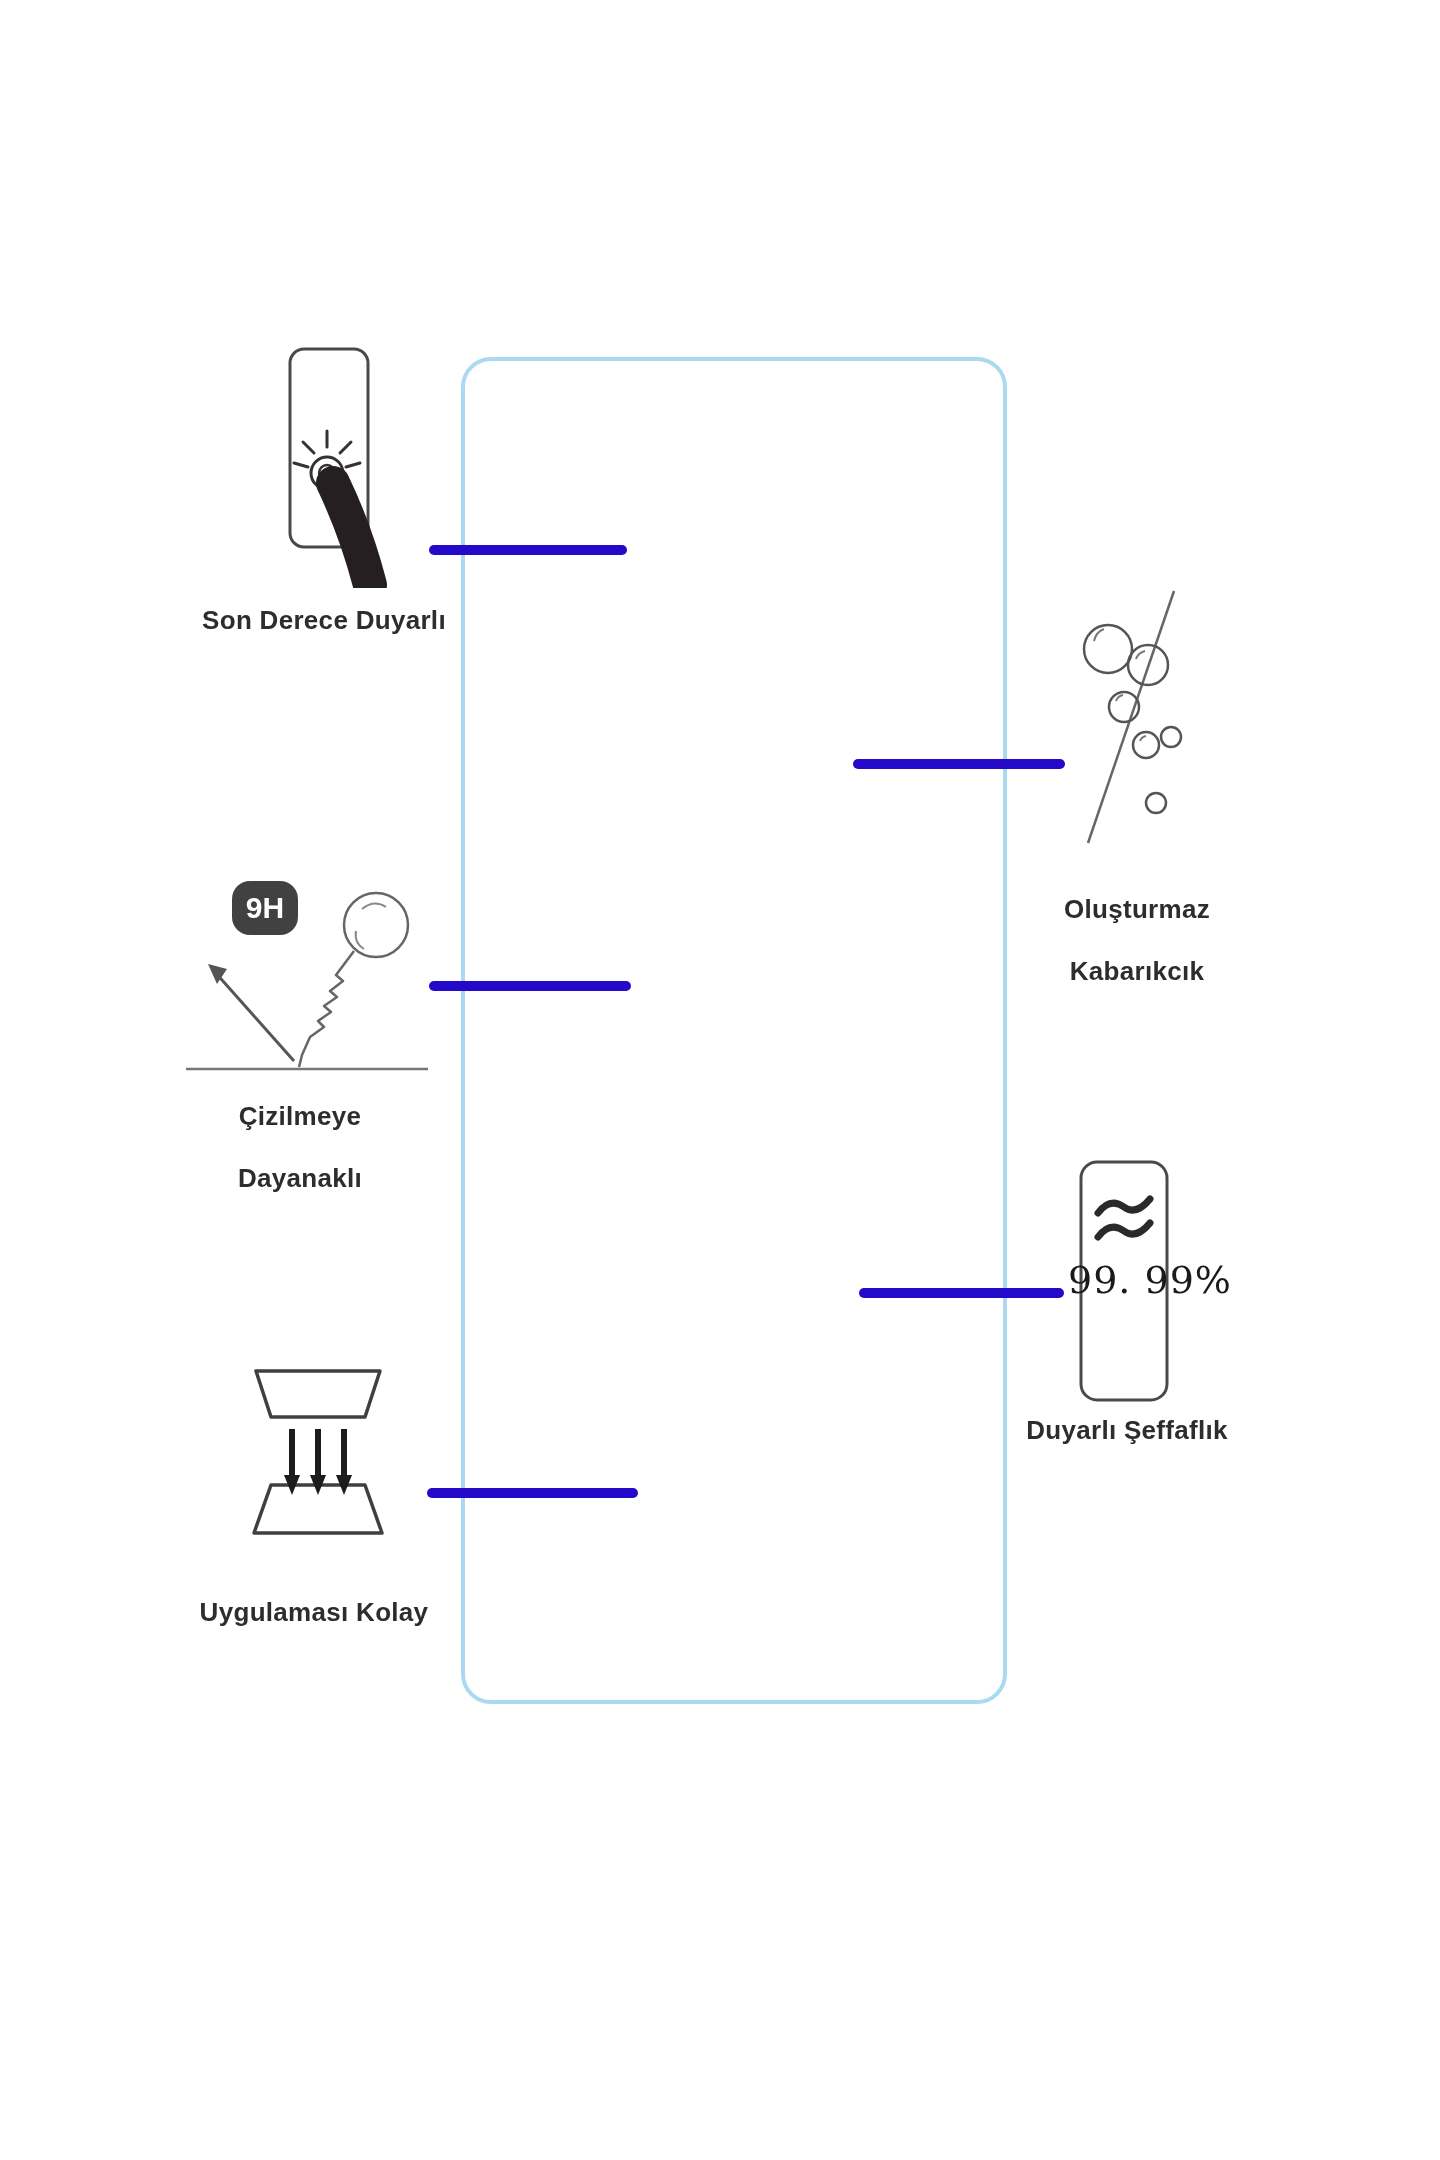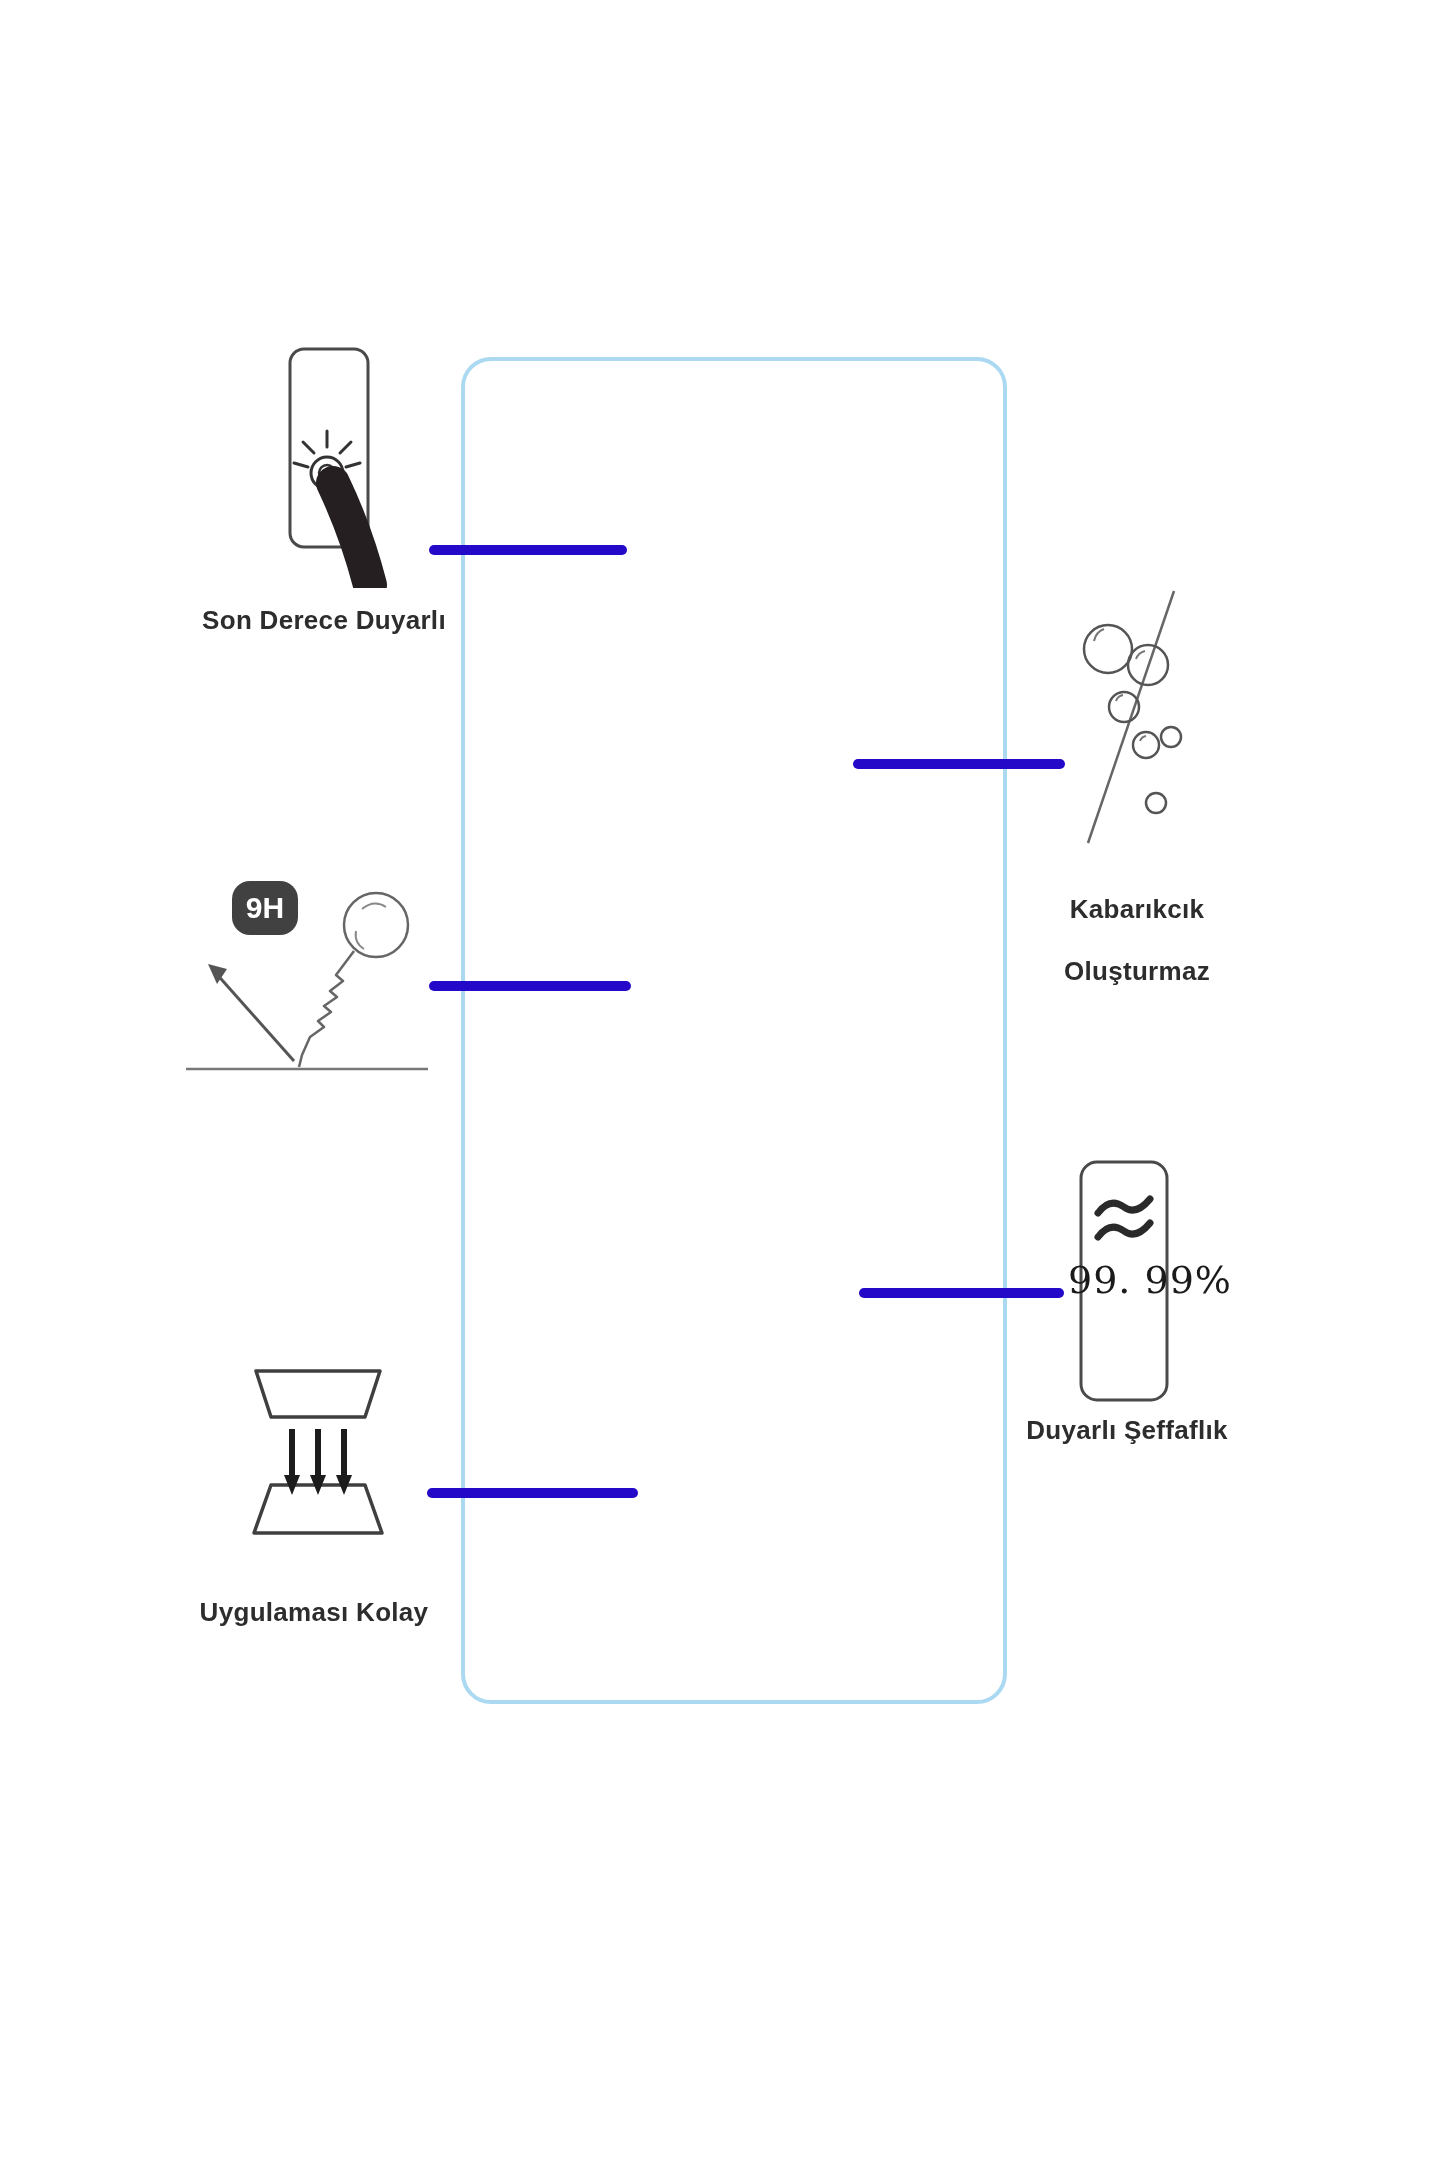--- a/index.html
+++ b/index.html
@@ -124,36 +124,40 @@
       </g>
       <g fill="none" stroke="#777777" stroke-width="2">
         <path d="M20 56 a16 16 0 0 1 10 -12"></path>
         <path d="M62 74 a13 13 0 0 1 9 -8"></path>
         <path d="M42 116 a9 9 0 0 1 7 -6"></path>
         <path d="M66 156 a8 8 0 0 1 6 -5"></path>
       </g>
     </svg>
   </div>
   <div class="label label-multi label-bubble">
+    <div>Oluşturmaz</div>
     <div>Kabarıkcık</div>
-    <div>Oluşturmaz</div>
   </div>
 
   <div class="icon-box icon-scratch">
     <svg viewBox="0 0 250 215" width="250" height="215">
       <line x1="6" y1="204" x2="248" y2="204" stroke="#777777" stroke-width="2.5"></line>
       <circle cx="196" cy="60" r="32" fill="none" stroke="#666666" stroke-width="2.5"></circle>
       <path d="M182 44 q12 -10 24 -2" stroke="#888888" stroke-width="2" fill="none"></path>
       <path d="M176 66 q-2 12 8 18" stroke="#888888" stroke-width="2" fill="none"></path>
       <path d="M174 86 L156 110 L163 116 L150 126 L157 132 L144 141 L151 147 L138 156 L144 162 L130 172 L122 190 L119 202" fill="none" stroke="#666666" stroke-width="2.5" stroke-linejoin="round"></path>
       <line x1="114" y1="196" x2="34" y2="106" stroke="#555555" stroke-width="3"></line>
       <polygon points="28,99 47,104 37,119" fill="#555555"></polygon>
     </svg>
   </div>
   <div class="badge-9h">9H</div>
+  <div class="label label-multi label-scratch">
+    <div>Çizilmeye</div>
+    <div>Dayanaklı</div>
+  </div>
 
   <div class="icon-box icon-easy">
     <svg viewBox="0 0 180 200" width="180" height="200">
       <path d="M28 8 L152 8 L137 54 L43 54 Z" fill="none" stroke="#3f3f3f" stroke-width="3.5" stroke-linejoin="round"></path>
       <path d="M43 122 L137 122 L154 170 L26 170 Z" fill="none" stroke="#3f3f3f" stroke-width="3.5" stroke-linejoin="round"></path>
       <g stroke="#1c1c1c" stroke-width="6">
         <line x1="64" y1="66" x2="64" y2="114"></line>
         <line x1="90" y1="66" x2="90" y2="114"></line>
         <line x1="116" y1="66" x2="116" y2="114"></line>
       </g>

